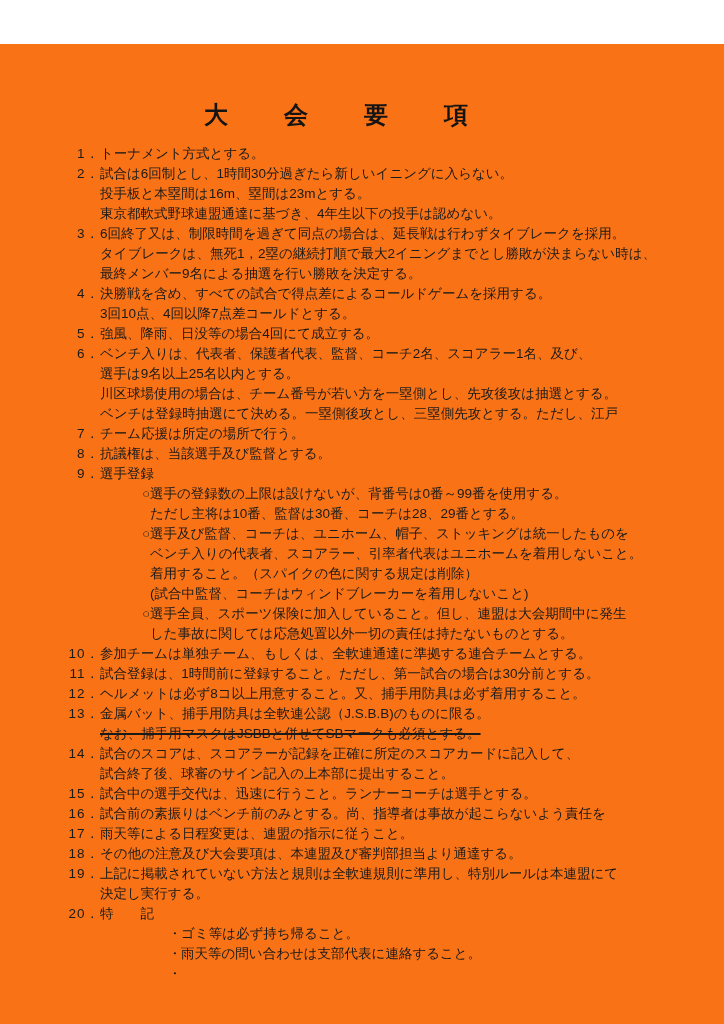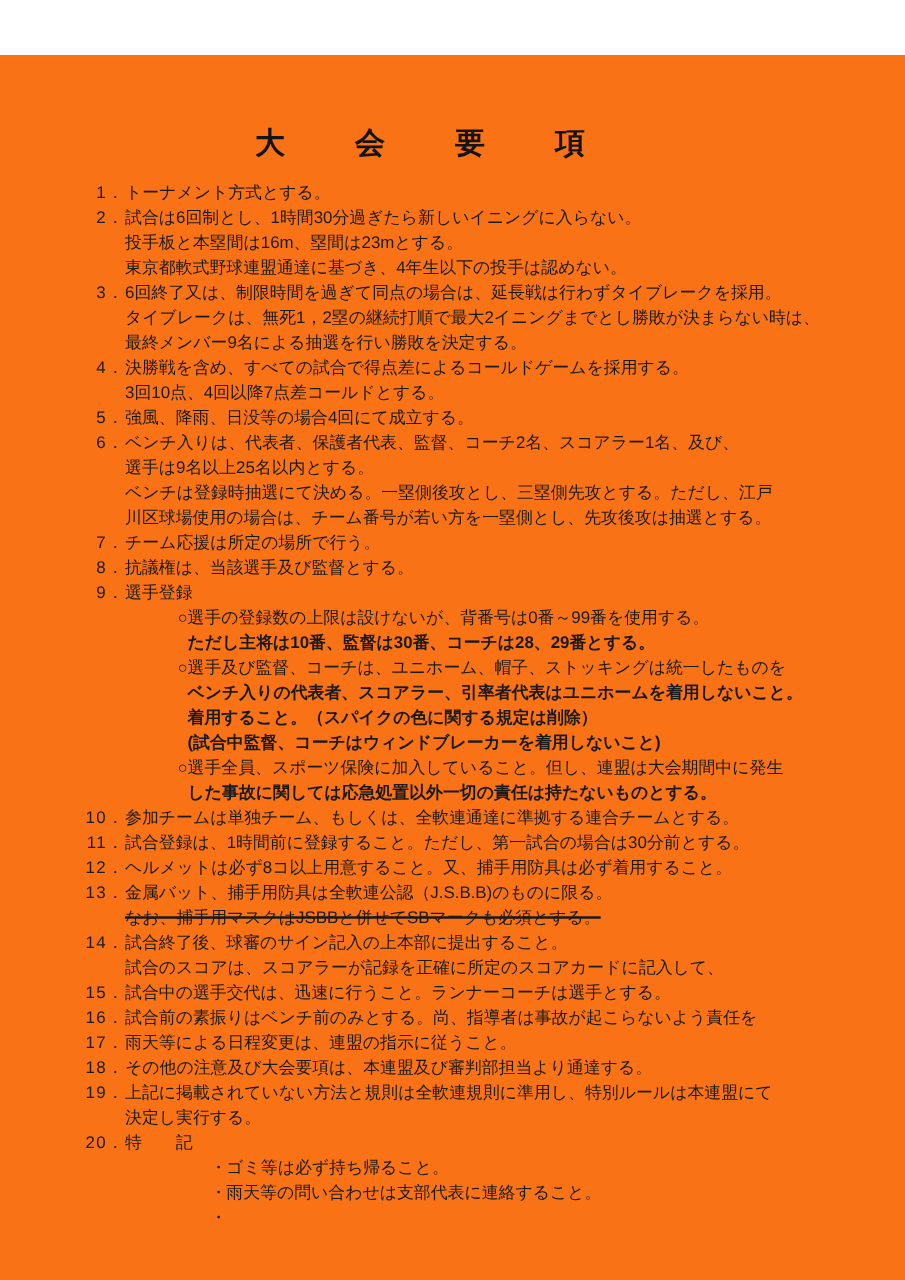--- a/index.html
+++ b/index.html
@@ -61,21 +61,21 @@
   }
   .line {
     display: flex;
     font-size: 13.5px;
     line-height: 20px;
     font-weight: 500;
     white-space: nowrap;
     text-align: right;
   }
   .line.indent-1 { margin-left: 28px; }
-  .line.indent-2 { margin-left: 50px; font-weight: bold; }
+  .line.indent-2 { margin-left: 50px; }
   .line.indent-3 { margin-left: 68px; }
   .marker {
     flex: 0 0 auto;
     font-weight: 500;
   }
   .marker.circle { width: 22px; font-size: 13px; }
   .marker.dot    { width: 13px; }
   .strike .text {
     text-decoration: line-through;
     text-decoration-thickness: 1.5px;
@@ -145,24 +145,24 @@
       <li class="item">
         <span class="num">6．</span>
         <div class="lines">
           <div class="line indent-0">
             <span class="text">ベンチ入りは、代表者、保護者代表、監督、コーチ2名、スコアラー1名、及び、</span>
           </div>
           <div class="line indent-0">
             <span class="text">選手は9名以上25名以内とする。</span>
           </div>
           <div class="line indent-0">
+            <span class="text">川区球場使用の場合は、チーム番号が若い方を一塁側とし、先攻後攻は抽選とする。</span>
+          </div>
+          <div class="line indent-0">
             <span class="text">ベンチは登録時抽選にて決める。一塁側後攻とし、三塁側先攻とする。ただし、江戸</span>
-          </div>
-          <div class="line indent-0">
-            <span class="text">川区球場使用の場合は、チーム番号が若い方を一塁側とし、先攻後攻は抽選とする。</span>
           </div>
         </div>
       </li>
       <li class="item">
         <span class="num">7．</span>
         <div class="lines">
           <div class="line indent-0">
             <span class="text">チーム応援は所定の場所で行う。</span>
           </div>
         </div>
@@ -242,24 +242,24 @@
           </div>
           <div class="line indent-0 strike">
             <span class="text">なお、捕手用マスクはJSBBと併せてSBマークも必須とする。</span>
           </div>
         </div>
       </li>
       <li class="item">
         <span class="num">14．</span>
         <div class="lines">
           <div class="line indent-0">
+            <span class="text">試合のスコアは、スコアラーが記録を正確に所定のスコアカードに記入して、</span>
+          </div>
+          <div class="line indent-0">
             <span class="text">試合終了後、球審のサイン記入の上本部に提出すること。</span>
-          </div>
-          <div class="line indent-0">
-            <span class="text">試合のスコアは、スコアラーが記録を正確に所定のスコアカードに記入して、</span>
           </div>
         </div>
       </li>
       <li class="item">
         <span class="num">15．</span>
         <div class="lines">
           <div class="line indent-0">
             <span class="text">試合中の選手交代は、迅速に行うこと。ランナーコーチは選手とする。</span>
           </div>
         </div>

